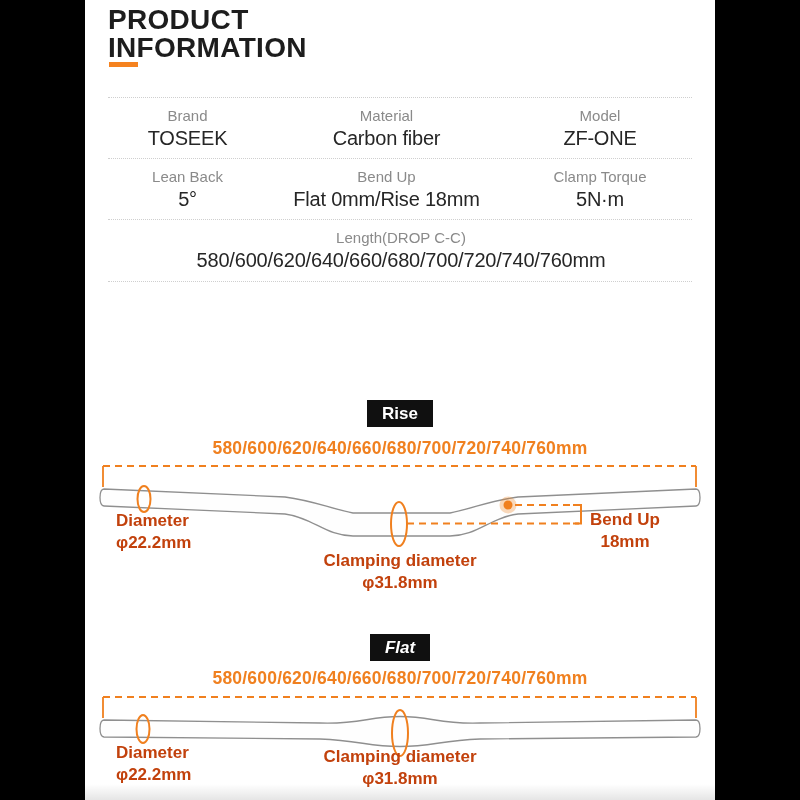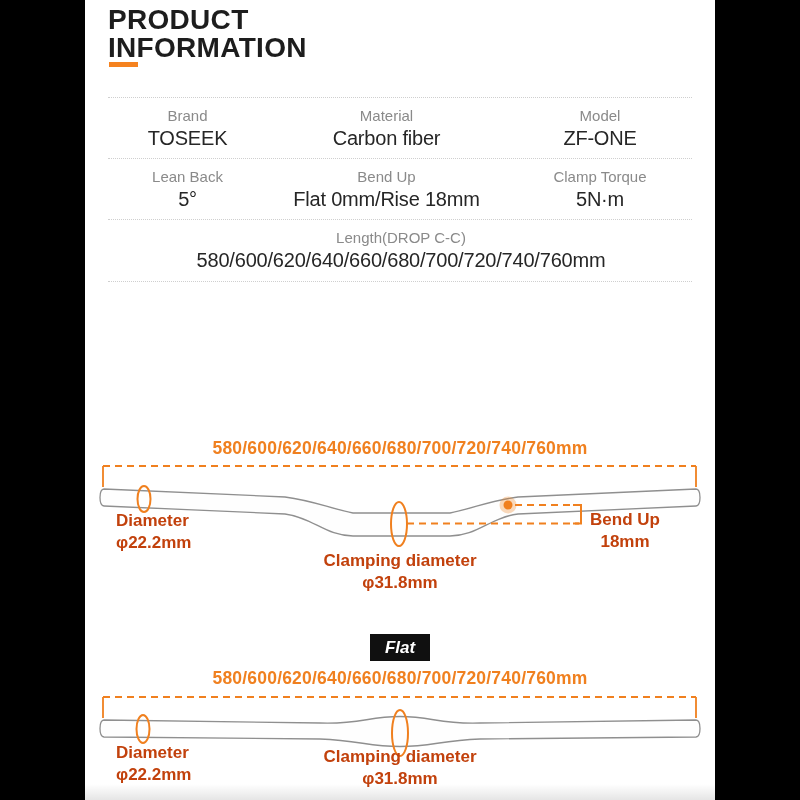--- a/index.html
+++ b/index.html
@@ -98,20 +98,23 @@
       </div>
     </div>
     <div class="spec-row single">
       <div class="spec-cell">
         <div class="spec-label">Length(DROP C-C)</div>
         <div class="spec-value">580/600/620/640/660/680/700/720/740/760mm</div>
       </div>
     </div>
   </div>
 
+  <div class="badge" style="top:400px;">
+    <span>Rise</span>
+  </div>
   <div class="dim-text" style="top:438px;">580/600/620/640/660/680/700/720/740/760mm</div>
 
   <svg style="top:462px;" width="630" height="140" viewBox="0 0 630 140">
 
     <line x1="18" y1="4" x2="611" y2="4" class="orange-stroke" stroke-width="2" stroke-dasharray="7 5"></line>
     <line x1="18" y1="4" x2="18" y2="25" class="orange-stroke" stroke-width="1.8"></line>
     <line x1="611" y1="4" x2="611" y2="25" class="orange-stroke" stroke-width="1.8"></line>
 
     <path class="bar-outline" d="M19,27 L200,35 C230,39 243,46 268,51 L365,51 C390,46 403,39 433,35 L611,27
          C614.5,27.2 615,31 615,35.5 C615,40 614.5,43.8 611,44

